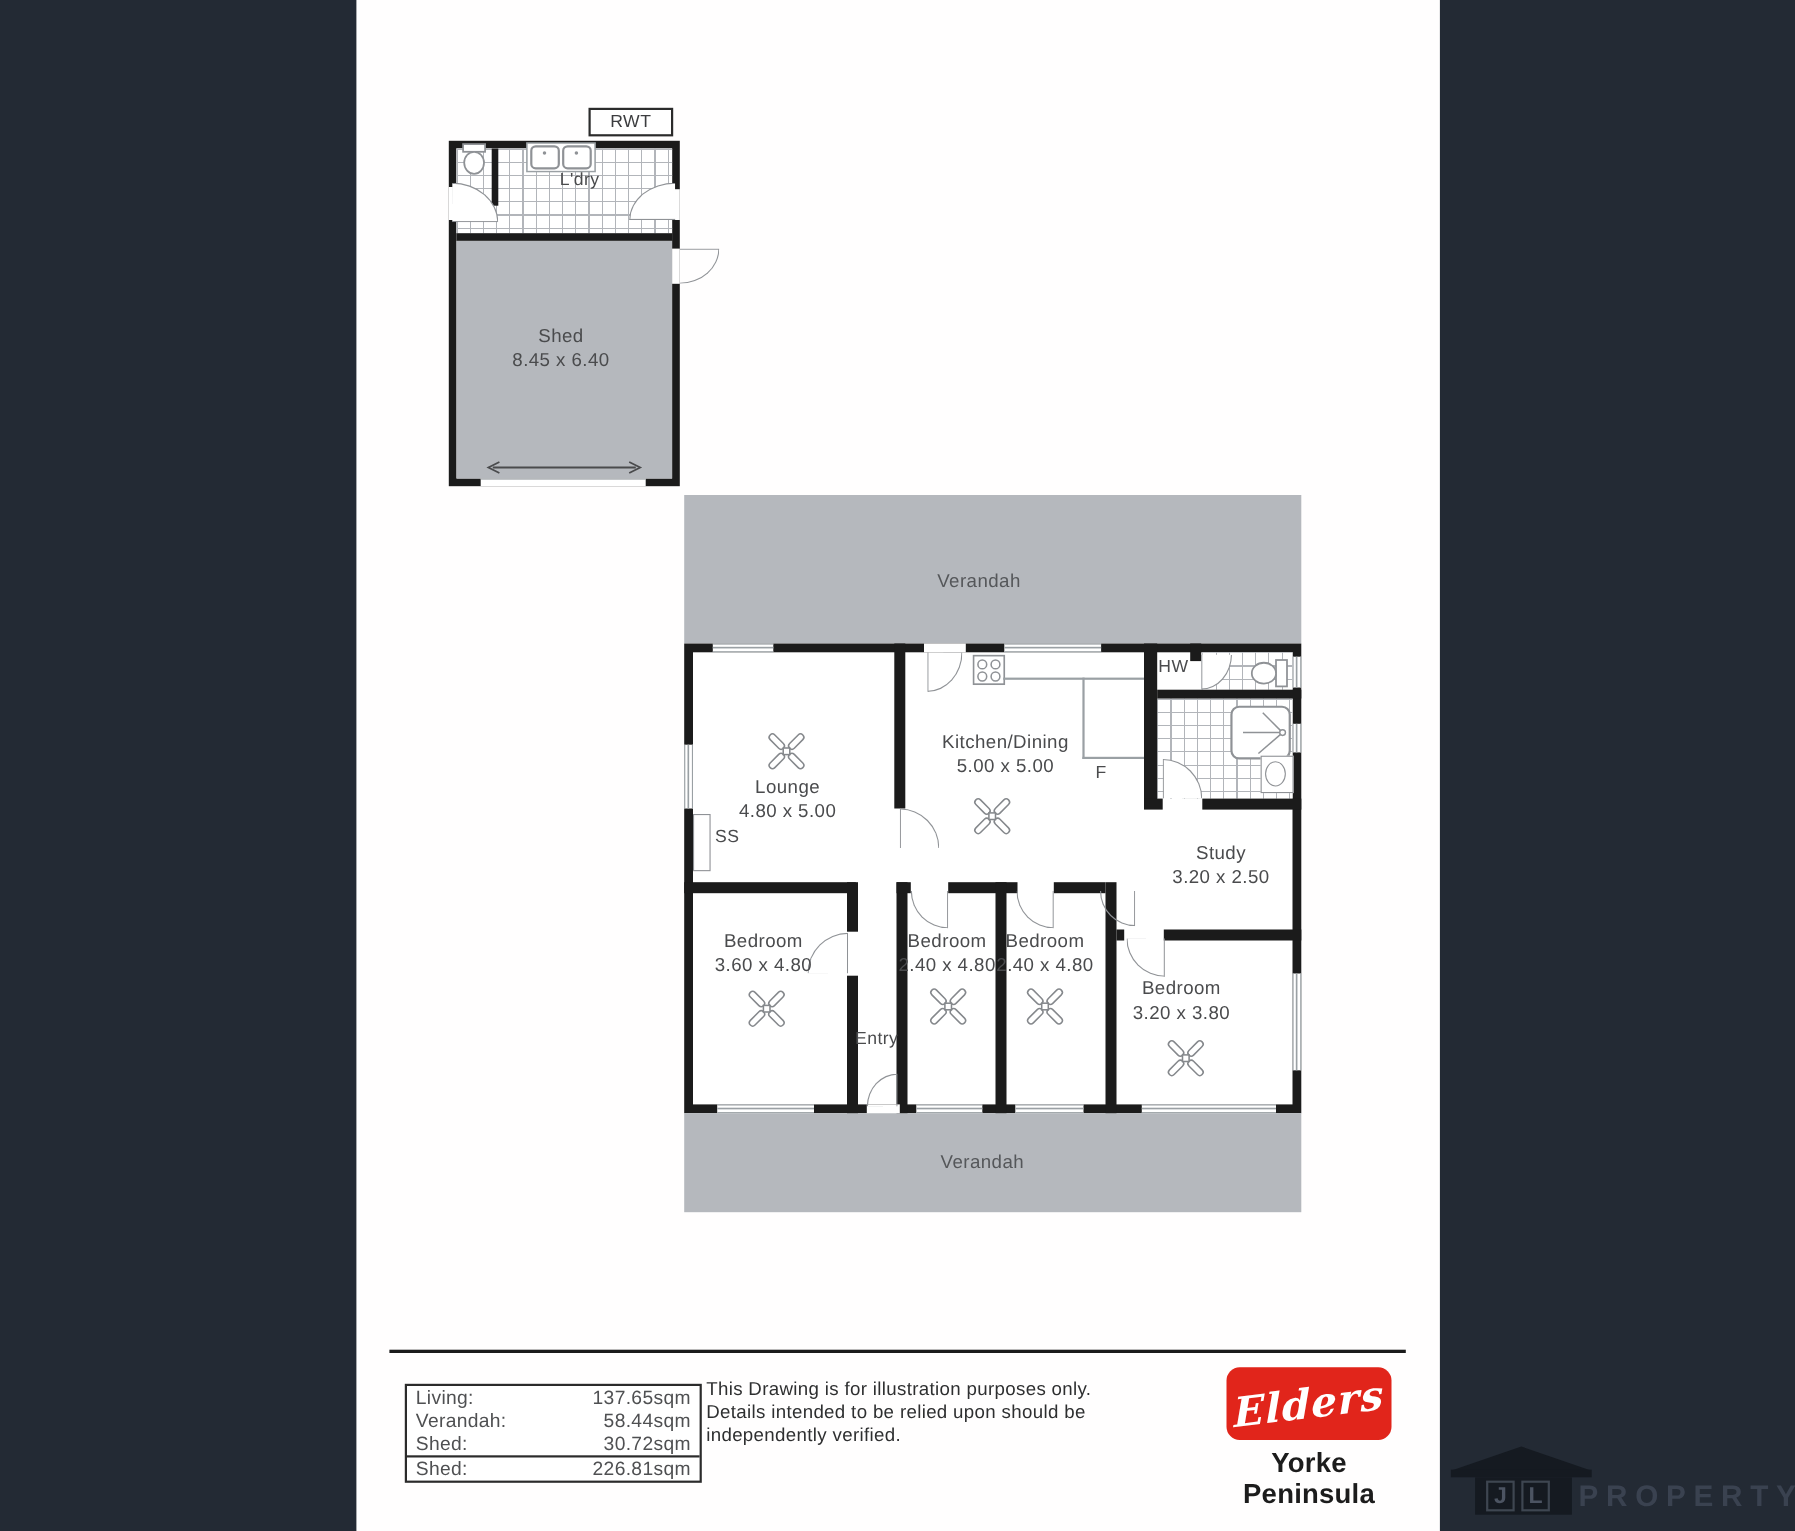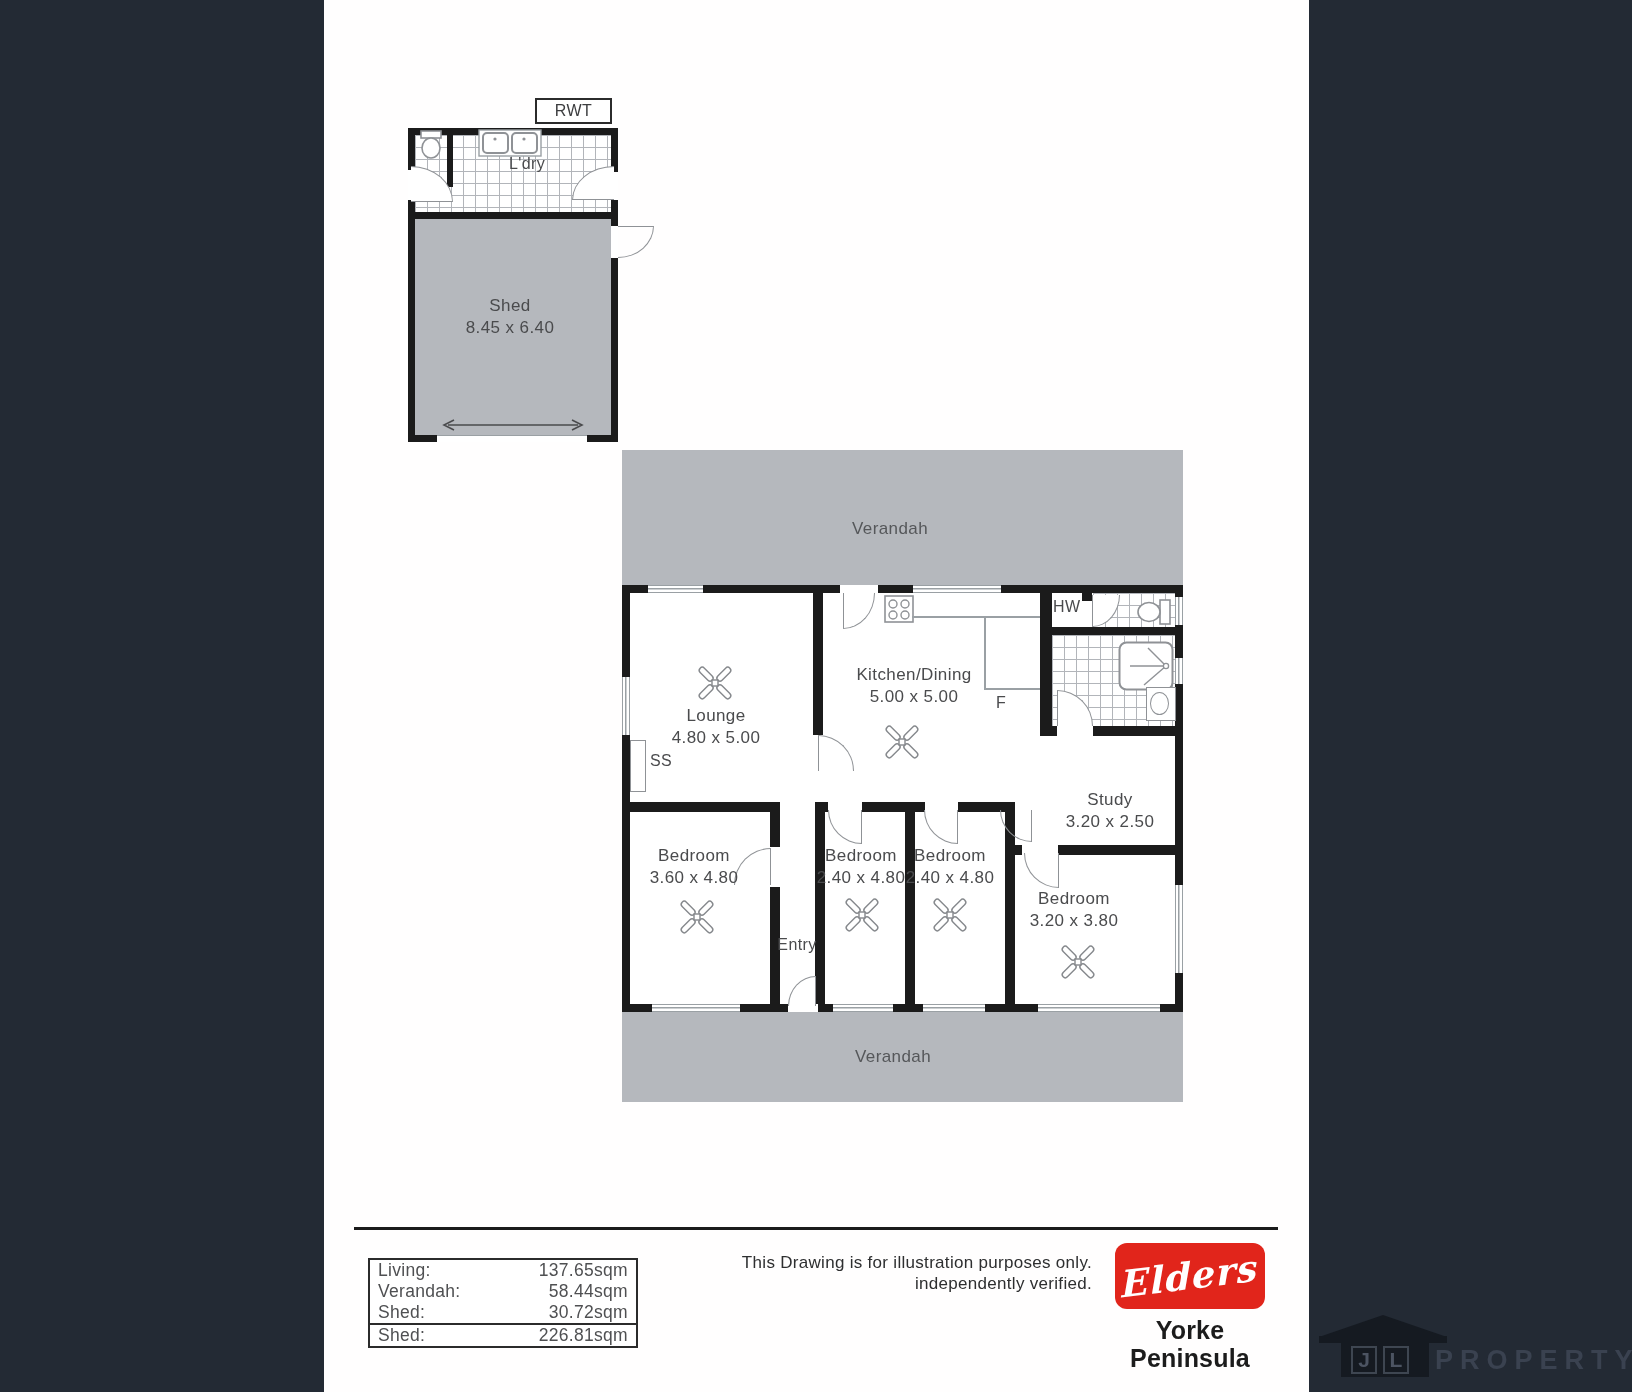--- a/index.html
+++ b/index.html
@@ -43,21 +43,21 @@
   .wdoor{background:#fff;}
   .fixture{position:absolute;box-sizing:border-box;border:1.8px solid #8f9296;background:#fff;}
   .thin{position:absolute;background:#9aa0a4;}
   .fan{position:absolute;width:46px;height:46px;transform:translate(-50%,-50%);}
   
   .divider{position:absolute;background:#1b1b1b;}
   .areas-table{position:absolute;left:368px;top:1258px;width:270px;box-sizing:border-box;
      border:2.5px solid #2b2b2b;background:#fff;color:#4f5052;font-size:17.5px;letter-spacing:.3px;}
   .areas-row{display:flex;justify-content:space-between;padding:0px 8px;line-height:21px;}
   .areas-total{border-top:2.5px solid #2b2b2b;}
-  .disclaimer{position:absolute;left:642px;top:1252px;width:450px;text-align:right;
+  .disclaimer{position:absolute;left:642px;top:1252px;width:450px;text-align:left;
      color:#2e2f30;font-size:17px;letter-spacing:.3px;line-height:21px;}
   .produced{font-size:20.5px;margin-top:4px;letter-spacing:.4px;}
   .elders-box{position:absolute;left:1115px;top:1243px;width:150px;height:66px;border-radius:12px;
      display:flex;align-items:center;justify-content:center;}
   .elders-script{color:#fff;font-family:"DejaVu Serif",serif;font-style:italic;font-weight:bold;
      font-size:37px;transform:rotate(-7deg) skewX(-6deg);letter-spacing:1px;}
   .elders-region{position:absolute;left:1190px;transform:translateX(-50%);color:#1c1c1c;
      font-weight:bold;font-size:25px;letter-spacing:.2px;white-space:nowrap;}
   
   .jl-roof{position:absolute;width:0;height:0;border-left:64px solid transparent;
@@ -286,21 +286,21 @@
 <div class="lbl" style="left:716px;top:705px;">
   <div>Lounge</div>
   <div>4.80 x 5.00</div>
 </div>
 <div class="lbl" style="left:914px;top:664px;">
   <div>Kitchen/Dining</div>
   <div>5.00 x 5.00</div>
 </div>
 <div class="lbl-left" style="left:1053px;top:598px;">HW</div>
 <div class="lbl-left" style="left:996px;top:694px;">F</div>
-<div class="lbl" style="left:1110px;top:789px;">
+<div class="lbl" style="left:1110px;top:765px;">
   <div>Study</div>
   <div>3.20 x 2.50</div>
 </div>
 <div class="lbl" style="left:694px;top:845px;">
   <div>Bedroom</div>
   <div>3.60 x 4.80</div>
 </div>
 <div class="lbl" style="left:861px;top:845px;">
   <div>Bedroom</div>
   <div>2.40 x 4.80</div>
@@ -331,20 +331,21 @@
     <span>30.72sqm</span>
   </div>
   <div class="areas-row areas-total">
     <span>Shed:</span>
     <span>226.81sqm</span>
   </div>
 </div>
 
 <div class="disclaimer">
   <div>This Drawing is for illustration purposes only.</div>
+  <div>Details intended to be relied upon should be</div>
   <div>independently verified.</div>
 </div>
 
 <div class="elders-box" style="background:#e1251b;">
   <span class="elders-script">Elders</span>
 </div>
 <div class="elders-region" style="top:1316px;">Yorke</div>
 <div class="elders-region" style="top:1344px;text-align:right;">Peninsula</div>
 
 <div class="abs" style="left:1309px;top:1260px;width:323px;height:132px;">

